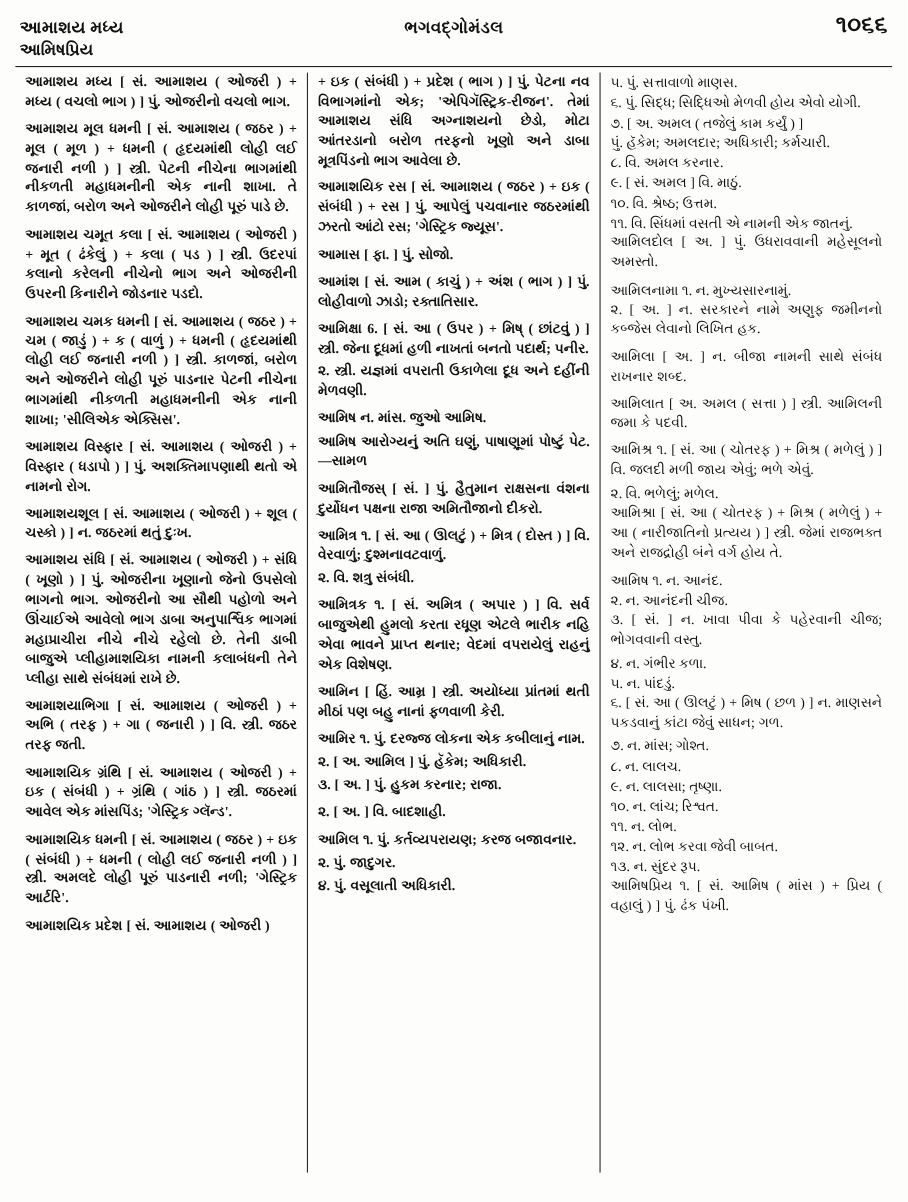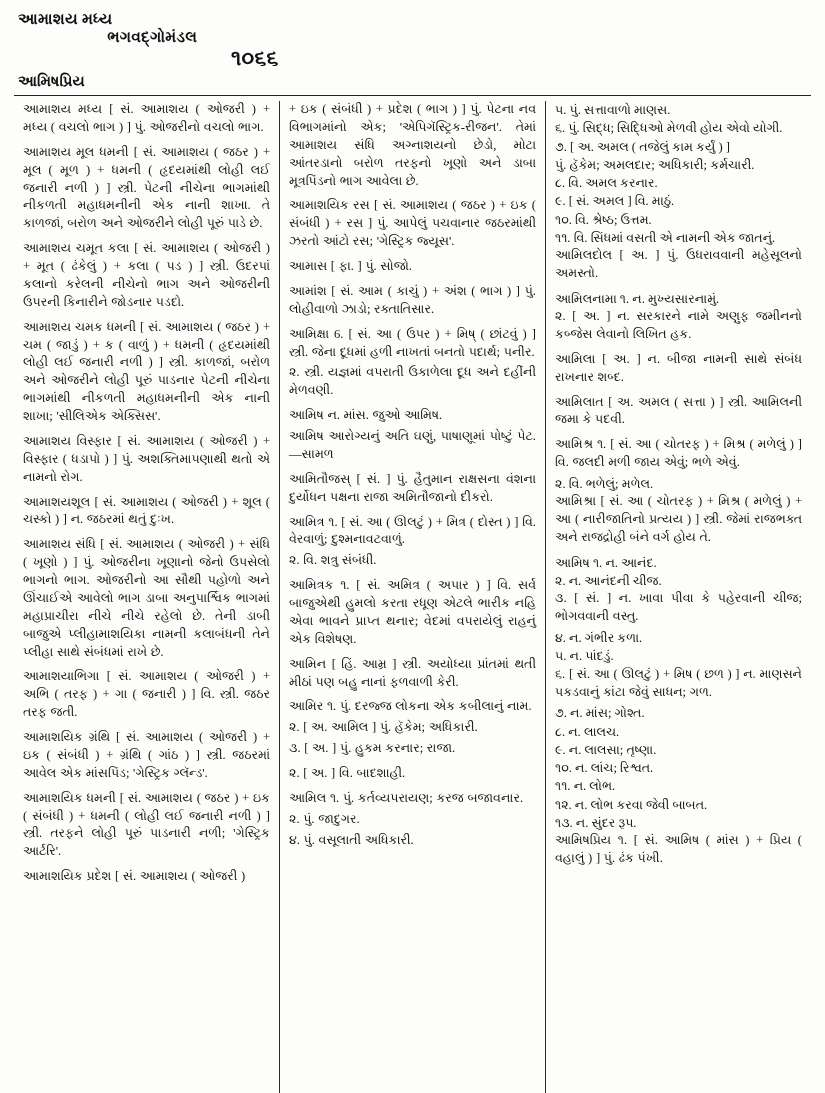--- a/index.html
+++ b/index.html
@@ -16,27 +16,26 @@
     width: 825px;
     height: 1093px;
     background: #fdfdfb;
     box-sizing: border-box;
     padding: 10px 14px 8px 14px;
     overflow: hidden;
   }
   
   .runhead {
     display: flex;
-    align-items: flex-start;
+    align-items: flex-end;
     justify-content: space-between;
     font-weight: bold;
     font-size: 15.5px;
     letter-spacing: 0.2px;
     padding: 0 4px 2px 4px;
-    flex-direction: column;
   }
   .runhead .rh-left { width: 33%; text-align: left; }
   .runhead .rh-center { width: 34%; text-align: center; }
   .runhead .rh-right { width: 33%; text-align: right; font-size: 21px; }
   .subhead {
     font-weight: bold;
     font-size: 15px;
     padding: 0 4px 3px 4px;
   }
   .rule {
@@ -51,20 +50,21 @@
     box-sizing: border-box;
   }
   .col {
     flex: 1 1 0;
     padding: 0 9px;
     box-sizing: border-box;
     overflow: hidden;
   }
   .col.c1, .col.c2 {
     border-right: 1.2px solid #2a2a2a;
+    font-weight: bold;
   }
   .entry {
     font-size: 12.6px;
     line-height: 1.42;
     margin-bottom: 7px;
     text-align: justify;
     word-spacing: 0.5px;
   }
   .entry.cont {
     margin-top: 0;
@@ -94,21 +94,21 @@
     <div class="col c1">
       <div class="entry">આમાશય મધ્ય [ સં. આમાશય ( ઓજરી ) + મધ્ય ( વચલો ભાગ ) ]  પું. ઓજરીનો વચલો ભાગ.</div>
       <div class="entry">આમાશય મૂલ ધમની [ સં. આમાશય ( જઠર ) + મૂલ ( મૂળ ) + ધમની ( હૃદયમાંથી લોહી લઈ જનારી નળી ) ]  સ્ત્રી. પેટની નીચેના ભાગમાંથી નીકળતી મહાધમનીની એક નાની શાખા. તે કાળજાં, બરોળ અને ઓજરીને લોહી પૂરું પાડે છે.</div>
       <div class="entry">આમાશય ચમૂત કલા [ સં. આમાશય ( ઓજરી ) + મૂત ( ઢંકેલું ) + કલા ( પડ ) ]  સ્ત્રી. ઉદરપાં કલાનો કરેલની નીચેનો ભાગ અને ઓજરીની ઉપરની કિનારીને જોડનાર પડદો.</div>
       <div class="entry">આમાશય ચમક ધમની [ સં. આમાશય ( જઠર ) + ચમ ( જાડું ) + ક ( વાળું ) + ધમની ( હૃદયમાંથી લોહી લઈ જનારી નળી ) ]  સ્ત્રી. કાળજાં, બરોળ અને ઓજરીને લોહી પૂરું પાડનાર પેટની નીચેના ભાગમાંથી નીકળતી મહાધમનીની એક નાની શાખા; 'સીલિએક એક્સિસ'.</div>
       <div class="entry">આમાશય વિસ્ફાર [ સં. આમાશય ( ઓજરી ) + વિસ્ફાર ( ધડાપો ) ]  પું. અશક્તિમાપણાથી થતો એ નામનો રોગ.</div>
       <div class="entry">આમાશયશૂલ [ સં. આમાશય ( ઓજરી ) + શૂલ ( ચસ્કો ) ]  ન. જઠરમાં થતું દુઃખ.</div>
       <div class="entry">આમાશય સંધિ [ સં. આમાશય ( ઓજરી ) + સંધિ ( ખૂણો ) ]  પું. ઓજરીના ખૂણાનો જેનો ઉપસેલો ભાગનો ભાગ. ઓજરીનો આ સૌથી પહોળો અને ઊંચાઈએ આવેલો ભાગ ડાબા અનુપાર્શ્વિક ભાગમાં મહાપ્રાચીરા નીચે નીચે રહેલો છે. તેની ડાબી બાજુએ પ્લીહામાશયિકા નામની કલાબંધની તેને પ્લીહા સાથે સંબંધમાં રાખે છે.</div>
       <div class="entry">આમાશયાભિગા [ સં. આમાશય ( ઓજરી ) + અભિ ( તરફ ) + ગા ( જનારી ) ]  વિ. સ્ત્રી. જઠર તરફ જતી.</div>
       <div class="entry">આમાશયિક ગ્રંથિ [ સં. આમાશય ( ઓજરી ) + ઇક ( સંબંધી ) + ગ્રંથિ ( ગાંઠ ) ]  સ્ત્રી. જઠરમાં આવેલ એક માંસપિંડ; 'ગેસ્ટ્રિક ગ્લૅન્ડ'.</div>
-      <div class="entry">આમાશયિક ધમની [ સં. આમાશય ( જઠર ) + ઇક ( સંબંધી ) + ધમની ( લોહી લઈ જનારી નળી ) ]  સ્ત્રી. તરફને લોહી પૂરું પાડનારી નળી; 'ગેસ્ટ્રિક આર્ટરિ'.</div>
+      <div class="entry">આમાશયિક ધમની [ સં. આમાશય ( જઠર ) + ઇક ( સંબંધી ) + ધમની ( લોહી લઈ જનારી નળી ) ]  સ્ત્રી. અમલદે લોહી પૂરું પાડનારી નળી; 'ગેસ્ટ્રિક આર્ટરિ'.</div>
       <div class="entry">આમાશયિક પ્રદેશ [ સં. આમાશય ( ઓજરી )</div>
     </div>
 
     <div class="col c2">
       <div class="entry cont">+ ઇક ( સંબંધી ) + પ્રદેશ ( ભાગ ) ]  પું. પેટના નવ વિભાગમાંનો એક; 'એપિગૅસ્ટ્રિક-રીજન'. તેમાં આમાશય સંધિ અગ્નાશયનો છેડો, મોટા આંતરડાનો બરોળ તરફનો ખૂણો અને ડાબા મૂત્રપિંડનો ભાગ આવેલા છે.</div>
       <div class="entry">આમાશયિક રસ [ સં. આમાશય ( જઠર ) + ઇક ( સંબંધી ) + રસ ]  પું. આપેલું પચવાનાર જઠરમાંથી ઝરતો આંટો રસ; 'ગેસ્ટ્રિક જ્યૂસ'.</div>
       <div class="entry">આમાસ [ ફા. ]  પું. સોજો.</div>
       <div class="entry">આમાંશ [ સં. આમ ( કાચું ) + અંશ ( ભાગ ) ]  પું. લોહીવાળો ઝાડો; રક્તાતિસાર.</div>
       <div class="entry tight">આમિક્ષા 6. [ સં. આ ( ઉપર ) + મિષ્ ( છાંટવું ) ]  સ્ત્રી. જેના દૂધમાં હળી નાખતાં બનતો પદાર્થ; પનીર.</div>
       <div class="entry">૨. સ્ત્રી. યજ્ઞમાં વપરાતી ઉકાળેલા દૂધ અને દહીંની મેળવણી.</div>

